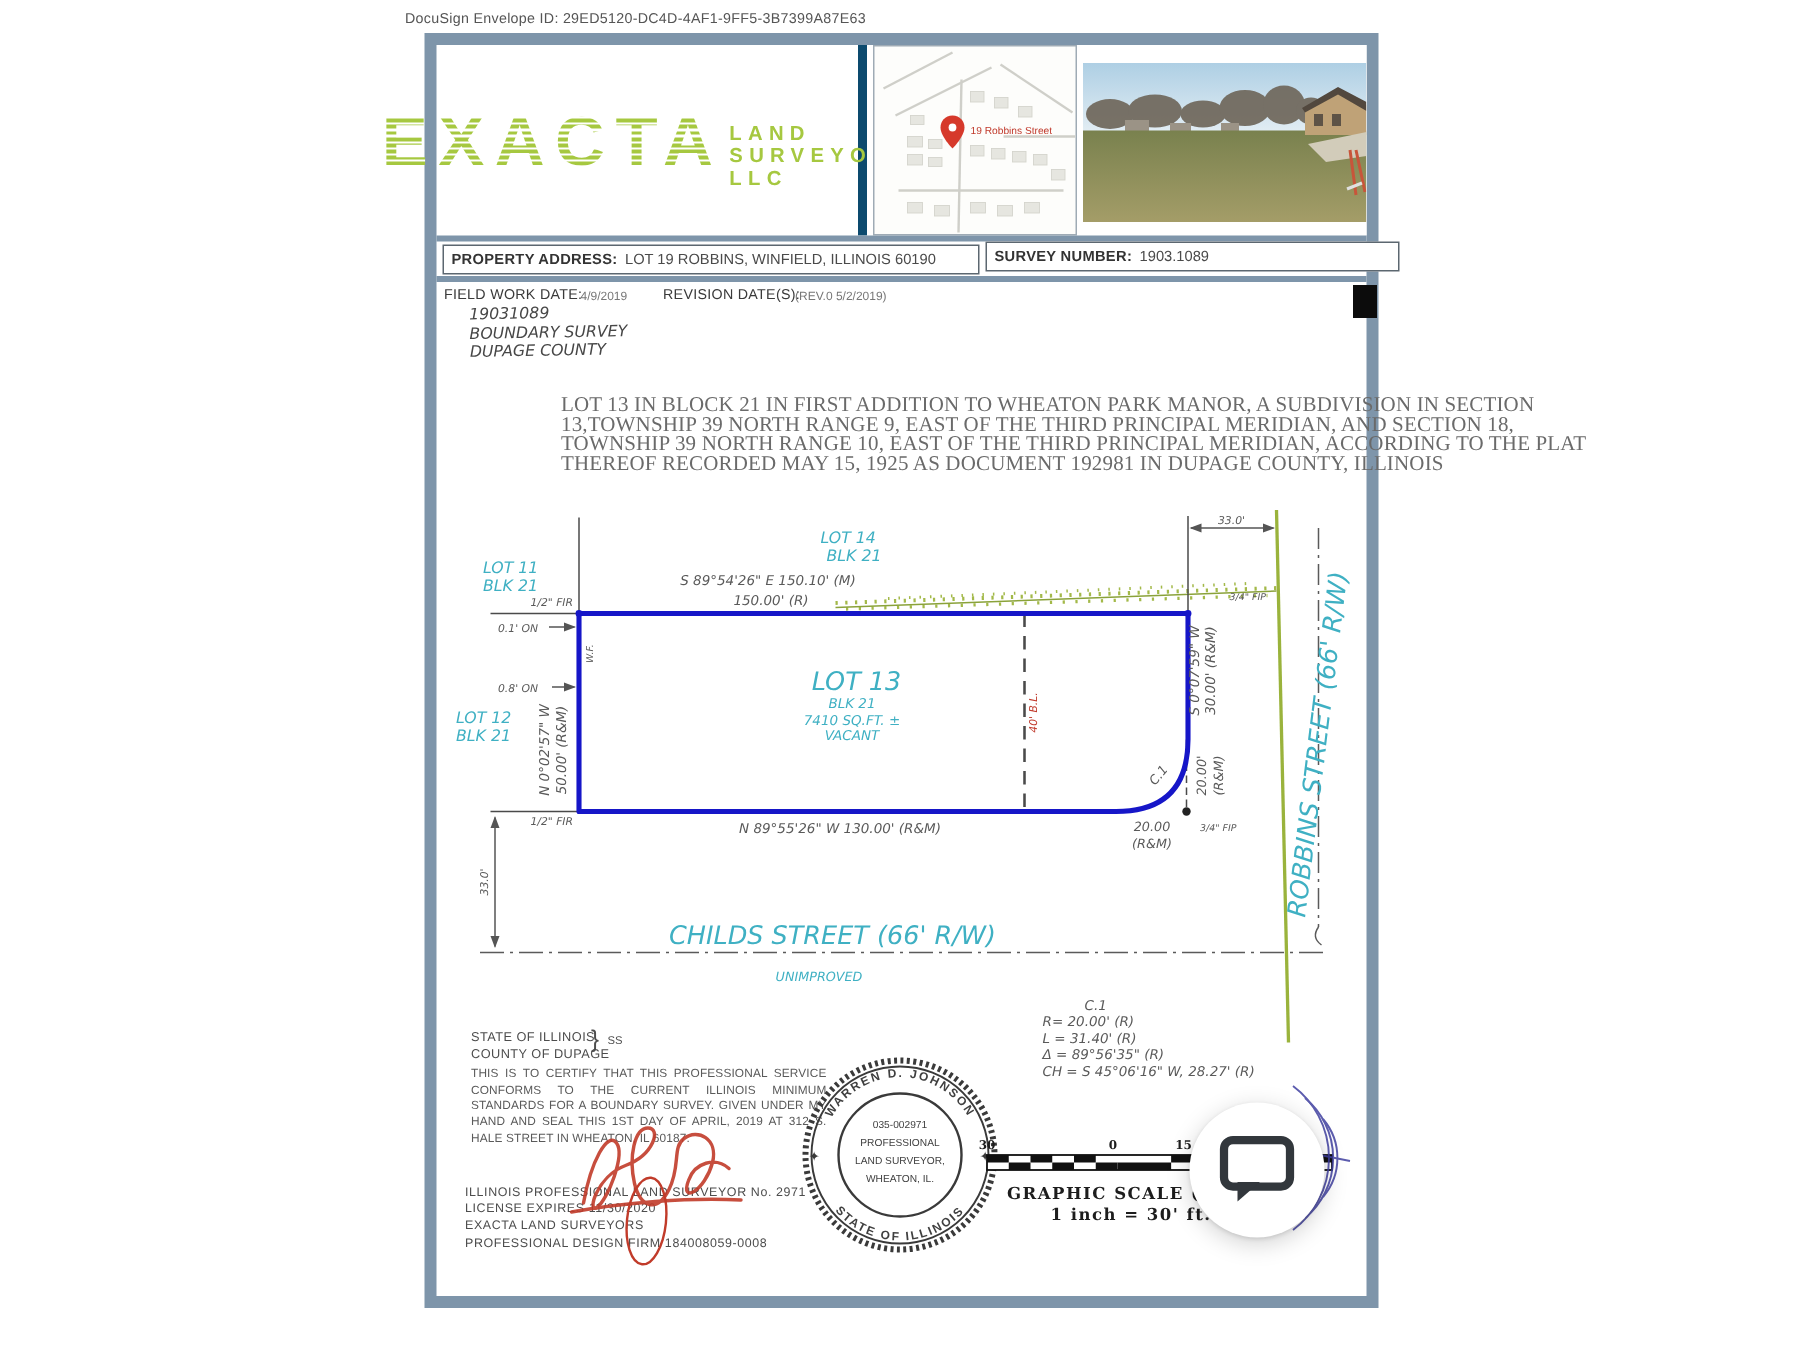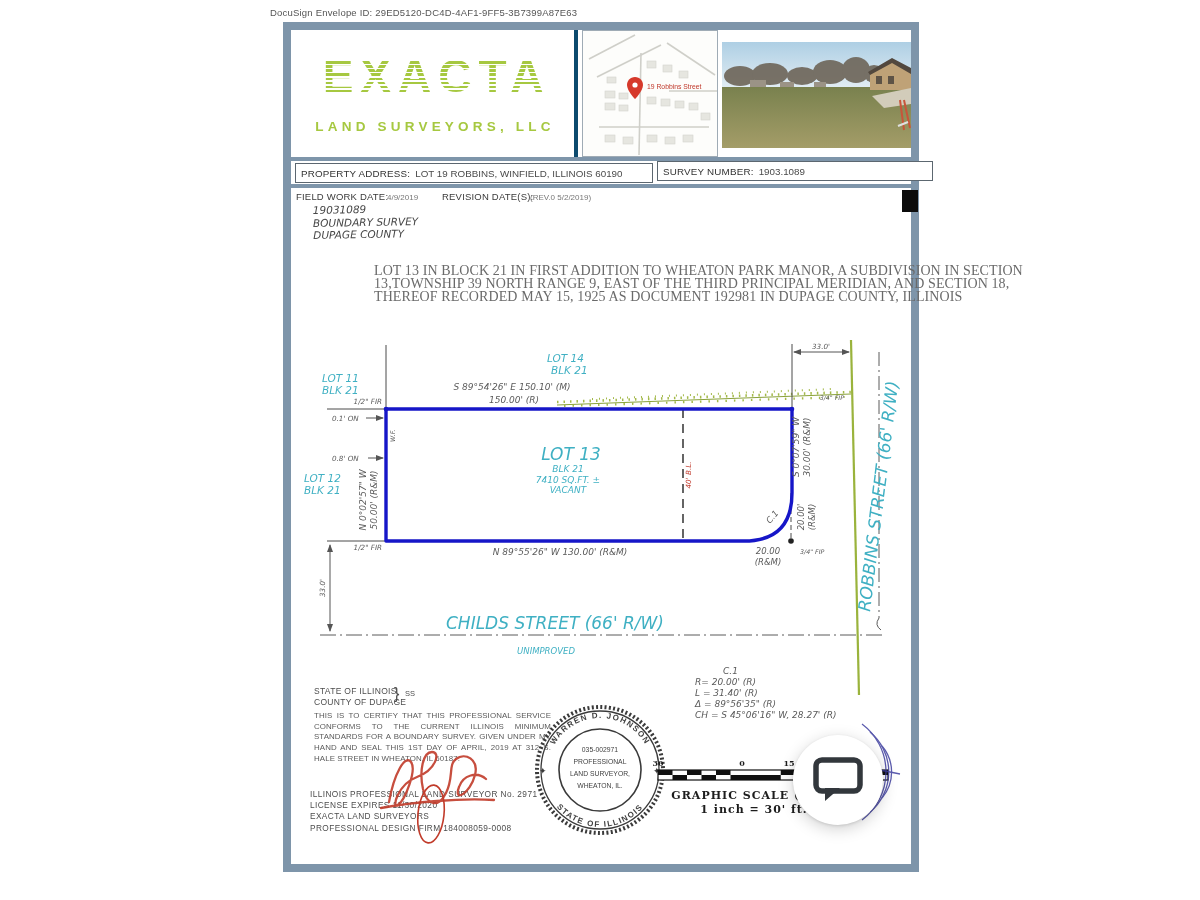--- a/index.html
+++ b/index.html
@@ -2,30 +2,30 @@
 <html><head>
 <meta charset="utf-8">
 <style>
   *{margin:0;padding:0;box-sizing:border-box}
   html,body{width:1200px;height:900px;background:#ffffff;font-family:"Liberation Sans",sans-serif;position:relative;overflow:hidden}
   .abs{position:absolute}
   .docusign{left:270px;top:7px;font-size:9.5px;color:#555;letter-spacing:.2px}
   .frame{left:283px;top:22px;width:636px;height:850px;border:8px solid #7e95aa;background:#fff}
   .hbar{left:291px;width:620px;height:4px;background:#7e95aa}
   
-  .logo-box{left:292px;top:30px;width:286px;height:127px;background:#fff;border-right:4px solid #0c4a6e;display:flex;flex-direction:column;align-items:center;justify-content:center}
+  .logo-box{left:292px;top:30px;width:286px;height:127px;background:#fff;border-right:6px solid #0c4a6e;display:flex;flex-direction:row;align-items:center;justify-content:center}
   .logo-word{font-weight:800;font-size:46px;letter-spacing:7px;line-height:46px;
     background:repeating-linear-gradient(180deg,#a6c840 0 2.6px,#ffffff 2.6px 4.1px);
     -webkit-background-clip:text;background-clip:text;color:transparent;padding-left:7px}
   .logo-sub{font-weight:700;font-size:13.5px;letter-spacing:4.2px;color:#a6c840;margin-top:20px;padding-left:4px}
   .map-box{left:582px;top:30px;width:136px;height:127px;background:#fdfdfb;border:1px solid #9fabb5;overflow:hidden}
   .photo-box{left:722px;top:30px;width:189px;height:127px;background:#fff;overflow:hidden}
   
   .cell{border:1px solid #5c6770;background:#fff;display:flex;align-items:center;padding-left:5px;font-size:9.8px;color:#222;white-space:nowrap}
-  .cell .lab{font-weight:400;letter-spacing:.2px;color:#333}
+  .cell .lab{font-weight:700;letter-spacing:.2px;color:#333}
   .cell .val{margin-left:5px;color:#4a4a4a}
   .addr{left:295px;top:163px;width:358px;height:20px}
   .surv{left:657px;top:161px;width:276px;height:20px}
   .fw-lab{font-size:9.5px;font-weight:400;color:#3a3a3a;letter-spacing:.2px}
   .fw-val{font-size:8px;color:#777}
   .blackmark{left:902px;top:190px;width:16px;height:22px;background:#0c0c0c}
   
   .notes{left:313px;top:203px;font-family:"DejaVu Sans",sans-serif;font-style:italic;font-size:10.5px;color:#474747;line-height:12.5px;transform:rotate(-1deg)}
   .legal{left:374px;top:264px;font-size:14px;color:#6a6a6a;line-height:13px;letter-spacing:.1px;font-family:Liberation Serif, serif}
   .curveblk{left:695px;top:666px;font-family:"DejaVu Sans",sans-serif;font-style:italic;font-size:9px;color:#5a5a5a;line-height:11px}
@@ -160,20 +160,21 @@
 
 <div class="abs notes">
   <div>19031089</div>
   <div>BOUNDARY SURVEY</div>
   <div>DUPAGE COUNTY</div>
 </div>
 
 <div class="abs legal">
   <div>LOT 13 IN BLOCK 21 IN FIRST ADDITION TO WHEATON PARK MANOR, A SUBDIVISION IN SECTION</div>
   <div>13,TOWNSHIP 39 NORTH RANGE 9, EAST OF THE THIRD PRINCIPAL MERIDIAN, AND SECTION 18,</div>
+  <div>TOWNSHIP 39 NORTH RANGE 10, EAST OF THE THIRD PRINCIPAL MERIDIAN, ACCORDING TO THE PLAT</div>
   <div>THEREOF RECORDED MAY 15, 1925 AS DOCUMENT 192981 IN DUPAGE COUNTY, ILLINOIS</div>
 </div>
 
 <div class="abs curveblk">
   <div class="ttl">C.1</div>
   <div>R= 20.00' (R)</div>
   <div>L = 31.40' (R)</div>
   <div>Δ = 89°56'35" (R)</div>
   <div>CH = S 45°06'16" W, 28.27' (R)</div>
 </div>

